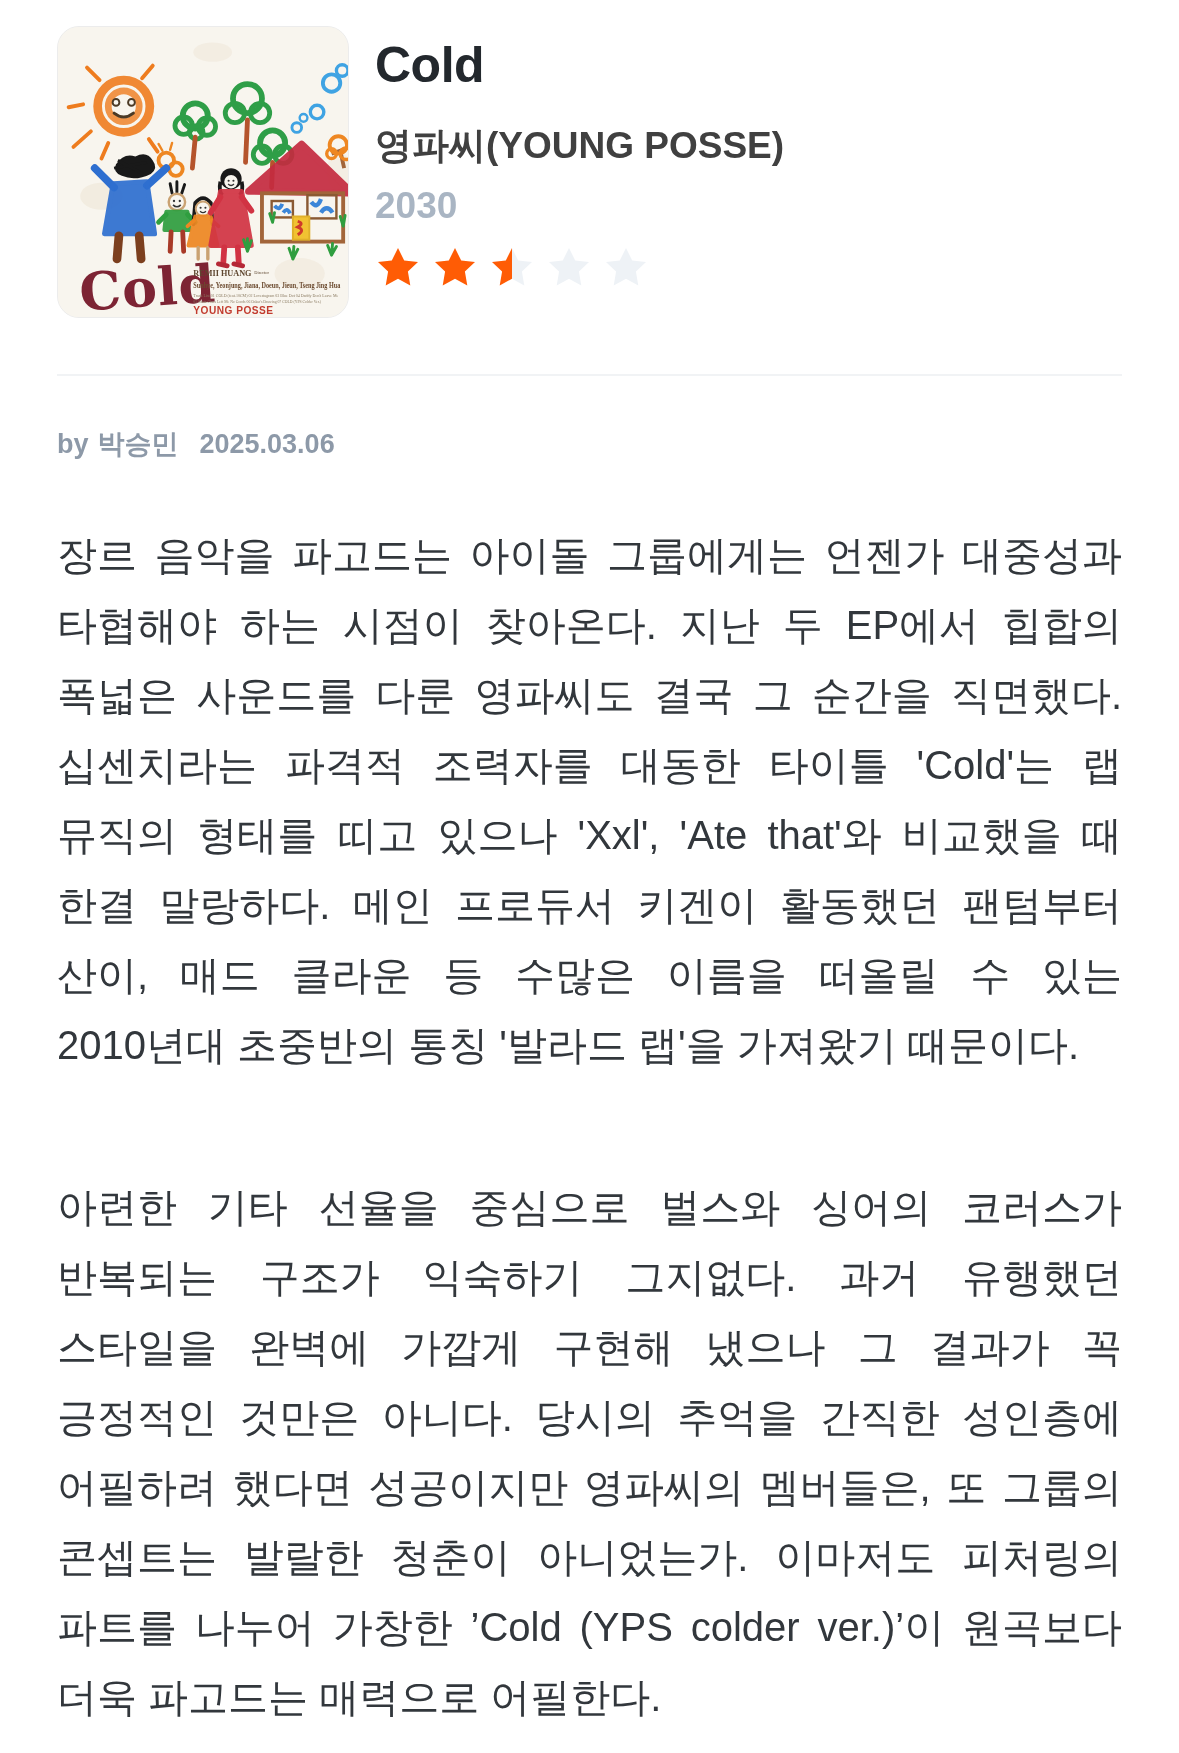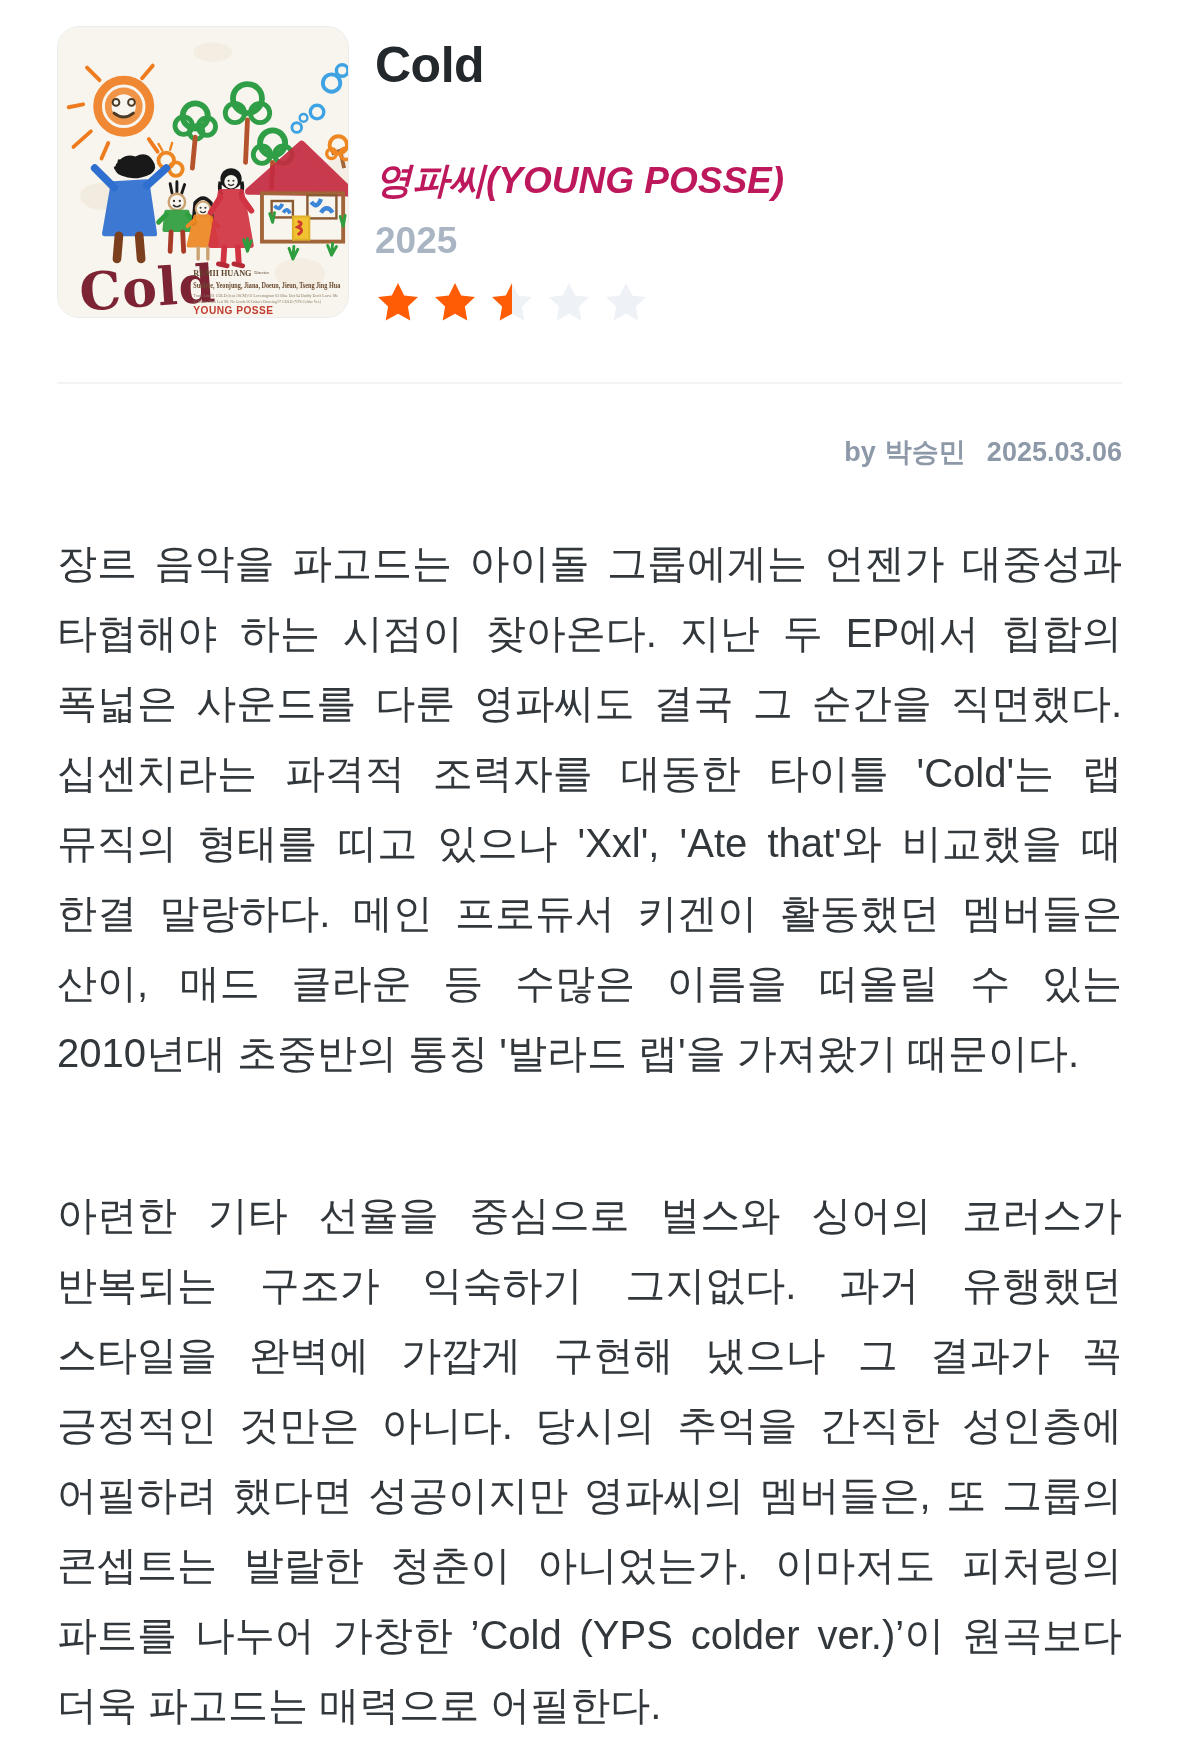--- a/index.html
+++ b/index.html
@@ -16,30 +16,30 @@
     border-radius:22px;border:1px solid #ececec;overflow:hidden;
     background:#f8f5ee;
   }
   .art svg{display:block;width:100%;height:100%;}
   .head-info{display:flex;flex-direction:column;min-width:0;}
   .title{
     font-size:50px;font-weight:800;color:#23282d;
     margin:12px 0 0;letter-spacing:-0.5px;line-height:1.1;
   }
   .artist{
-    font-size:37px;font-weight:600;color:#be185d;
-    margin-top:67px;text-decoration:none;line-height:1.15;cursor:pointer;font-style:italic;
+    font-size:37px;font-weight:600;color:#404040;
+    margin-top:32px;text-decoration:none;line-height:1.15;cursor:pointer;
   }
   .year{font-size:37px;font-weight:600;color:#a9b5c3;margin-top:17px;line-height:1.15;}
   .stars{display:flex;gap:11px;margin-top:20px;}
   .stars span{display:inline-flex;}
   
   .divider{height:2px;background:#f1f3f5;margin-top:56px;border:0;}
   
-  .byline{margin-top:50px;font-size:27px;font-weight:700;color:#8d99a8;text-align:right;}
+  .byline{margin-top:50px;font-size:27px;font-weight:700;color:#8d99a8;}
   .byline .author{margin-left:9px;cursor:pointer;}
   .byline .date{margin-left:21px;}
   
   .review{margin-top:58px;padding-bottom:40px;}
   .review p{
     font-size:40px;line-height:70px;color:#32373c;
     text-align:justify;margin:0;word-break:keep-all;
   }
   .review p + p{margin-top:92px;}
 </style>
@@ -185,21 +185,21 @@
           <text x="140" y="279" font-size="4.2" fill="#8a7a60" textLength="150" lengthAdjust="spacingAndGlyphs">Track List 01 COLD (feat.10CM) 02 Lovestagram 03 Blue Dot 04 Daddy Don't Leave Me</text>
           <text x="140" y="285" font-size="4.2" fill="#8a7a60" textLength="132" lengthAdjust="spacingAndGlyphs">05 Santa Claus Left Me No Goods 06 Oskar's Drawing 07 COLD (YPS Colder Ver.)</text>
           <text x="140" y="297" font-size="10.5" font-weight="700" fill="#c23b2e" letter-spacing="0.5" font-family="'Liberation Sans',sans-serif">YOUNG POSSE</text>
         </g>
       </svg>
     </div>
 
     <div class="head-info">
       <h1 class="title">Cold</h1>
       <a class="artist">영파씨(YOUNG POSSE)</a>
-      <div class="year">2025</div>
+      <div class="year">2030</div>
       <div class="stars">
           <span>
             <svg width="46" height="44" viewBox="0 0 46 44">
               <polygon points="23,1 29.2,13.5 43,15 32.9,24.6 35.3,38.5 23,31.7 10.7,38.5 13.1,24.6 3,15 16.8,13.5" fill="#ff5c05"></polygon>
             </svg>
           </span>
           <span>
             <svg width="46" height="44" viewBox="0 0 46 44">
               <polygon points="23,1 29.2,13.5 43,15 32.9,24.6 35.3,38.5 23,31.7 10.7,38.5 13.1,24.6 3,15 16.8,13.5" fill="#ff5c05"></polygon>
             </svg>
@@ -229,17 +229,17 @@
     </div>
   </div>
 
   <div class="divider"></div>
 
   <div class="byline">
     <span>by</span><span class="author">박승민</span><span class="date">2025.03.06</span>
   </div>
 
   <div class="review">
-    <p>장르 음악을 파고드는 아이돌 그룹에게는 언젠가 대중성과 타협해야 하는 시점이 찾아온다. 지난 두 EP에서 힙합의 폭넓은 사운드를 다룬 영파씨도 결국 그 순간을 직면했다. 십센치라는 파격적 조력자를 대동한 타이틀 'Cold'는 랩 뮤직의 형태를 띠고 있으나 'Xxl', 'Ate that'와 비교했을 때 한결 말랑하다. 메인 프로듀서 키겐이 활동했던 멤버들은 산이, 매드 클라운 등 수많은 이름을 떠올릴 수 있는 2010년대 초중반의 통칭 '발라드 랩'을 가져왔기 때문이다.</p>
+    <p>장르 음악을 파고드는 아이돌 그룹에게는 언젠가 대중성과 타협해야 하는 시점이 찾아온다. 지난 두 EP에서 힙합의 폭넓은 사운드를 다룬 영파씨도 결국 그 순간을 직면했다. 십센치라는 파격적 조력자를 대동한 타이틀 'Cold'는 랩 뮤직의 형태를 띠고 있으나 'Xxl', 'Ate that'와 비교했을 때 한결 말랑하다. 메인 프로듀서 키겐이 활동했던 팬텀부터 산이, 매드 클라운 등 수많은 이름을 떠올릴 수 있는 2010년대 초중반의 통칭 '발라드 랩'을 가져왔기 때문이다.</p>
     <p>아련한 기타 선율을 중심으로 벌스와 싱어의 코러스가 반복되는 구조가 익숙하기 그지없다. 과거 유행했던 스타일을 완벽에 가깝게 구현해 냈으나 그 결과가 꼭 긍정적인 것만은 아니다. 당시의 추억을 간직한 성인층에 어필하려 했다면 성공이지만 영파씨의 멤버들은, 또 그룹의 콘셉트는 발랄한 청춘이 아니었는가. 이마저도 피처링의 파트를 나누어 가창한 ’Cold (YPS colder ver.)’이 원곡보다 더욱 파고드는 매력으로 어필한다.</p>
   </div>
 
 </div>
 
 </body></html>

